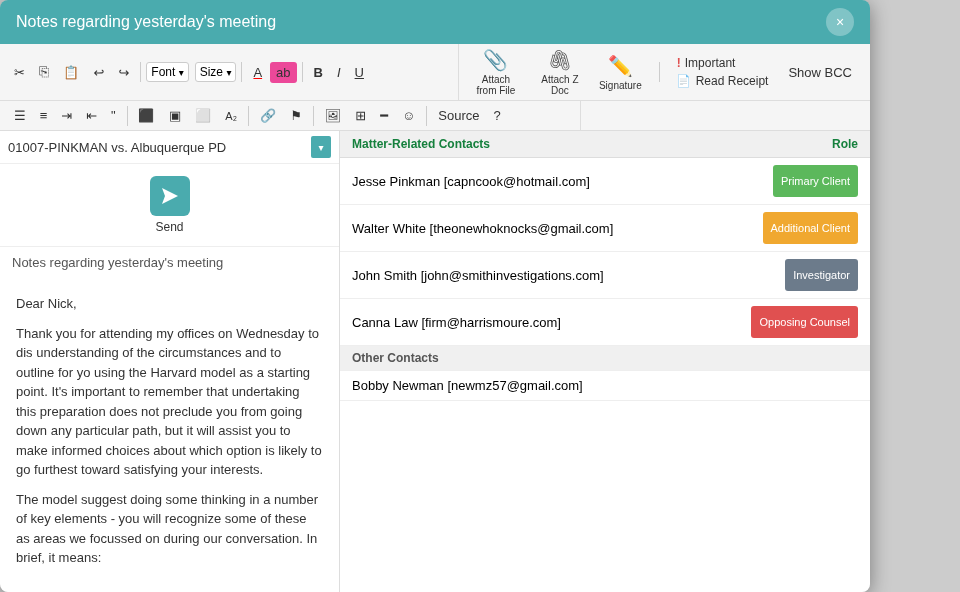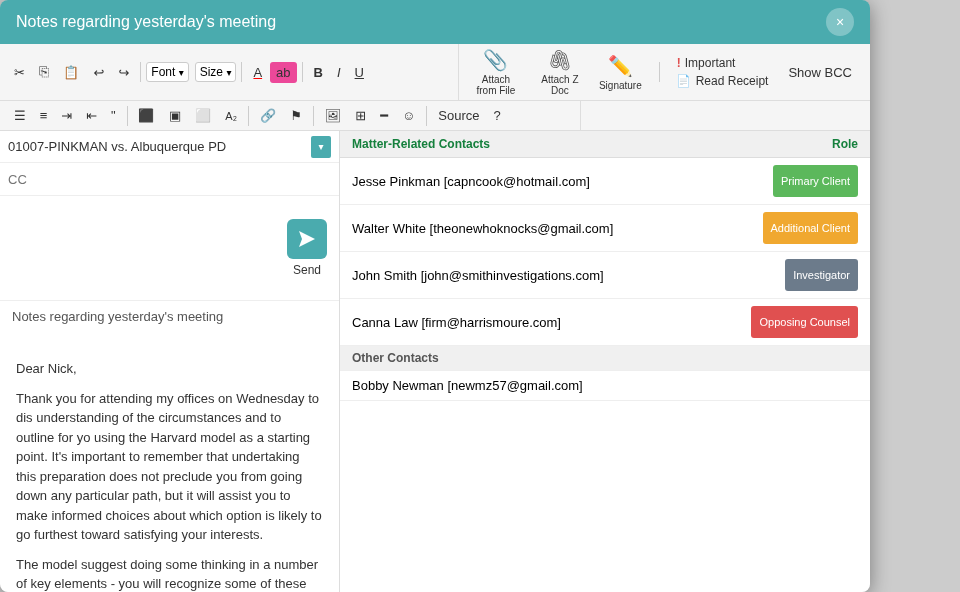--- a/index.html
+++ b/index.html
@@ -100,21 +100,20 @@
     }
 
     
     .left-panel {
       width: 340px;
       flex-shrink: 0;
       display: flex;
       flex-direction: column;
       border-right: 1px solid #ddd;
       background: white;
-      gap: 11px;
     }
 
     
     .header-fields {
       border-bottom: 1px solid #eee;
       flex-shrink: 0;
     }
     .header-row {
       display: flex;
       align-items: center;
@@ -151,21 +150,21 @@
       flex: 1;
       border: none;
       outline: none;
       font-size: 13px;
       color: #999;
     }
 
     
     .send-area {
       display: flex;
-      justify-content: flex-end;
+      justify-content: center;
       padding: 12px;
       flex-shrink: 0;
     }
     .send-btn {
       display: flex;
       flex-direction: column;
       align-items: center;
       cursor: pointer;
       background: none;
       border: none;
@@ -390,23 +389,20 @@
 
       <div class="header-fields">
 
         <div class="header-row">
           <div class="case-select">
             <span class="case-select-value">01007-PINKMAN vs. Albuquerque PD</span>
             <div class="select-arrow">▾</div>
           </div>
         </div>
 
-        <div class="header-row">
-          <input class="cc-input" type="text" placeholder="CC" style="">
-        </div>
       </div>
 
       <div class="send-area">
         <button class="send-btn">
           <div class="send-icon">
             <svg width="24" height="24" viewBox="0 0 24 24" fill="none">
               <polygon points="4,4 20,12 4,20 7,12" fill="white"></polygon>
             </svg>
           </div>
           <span class="send-label">Send</span>

